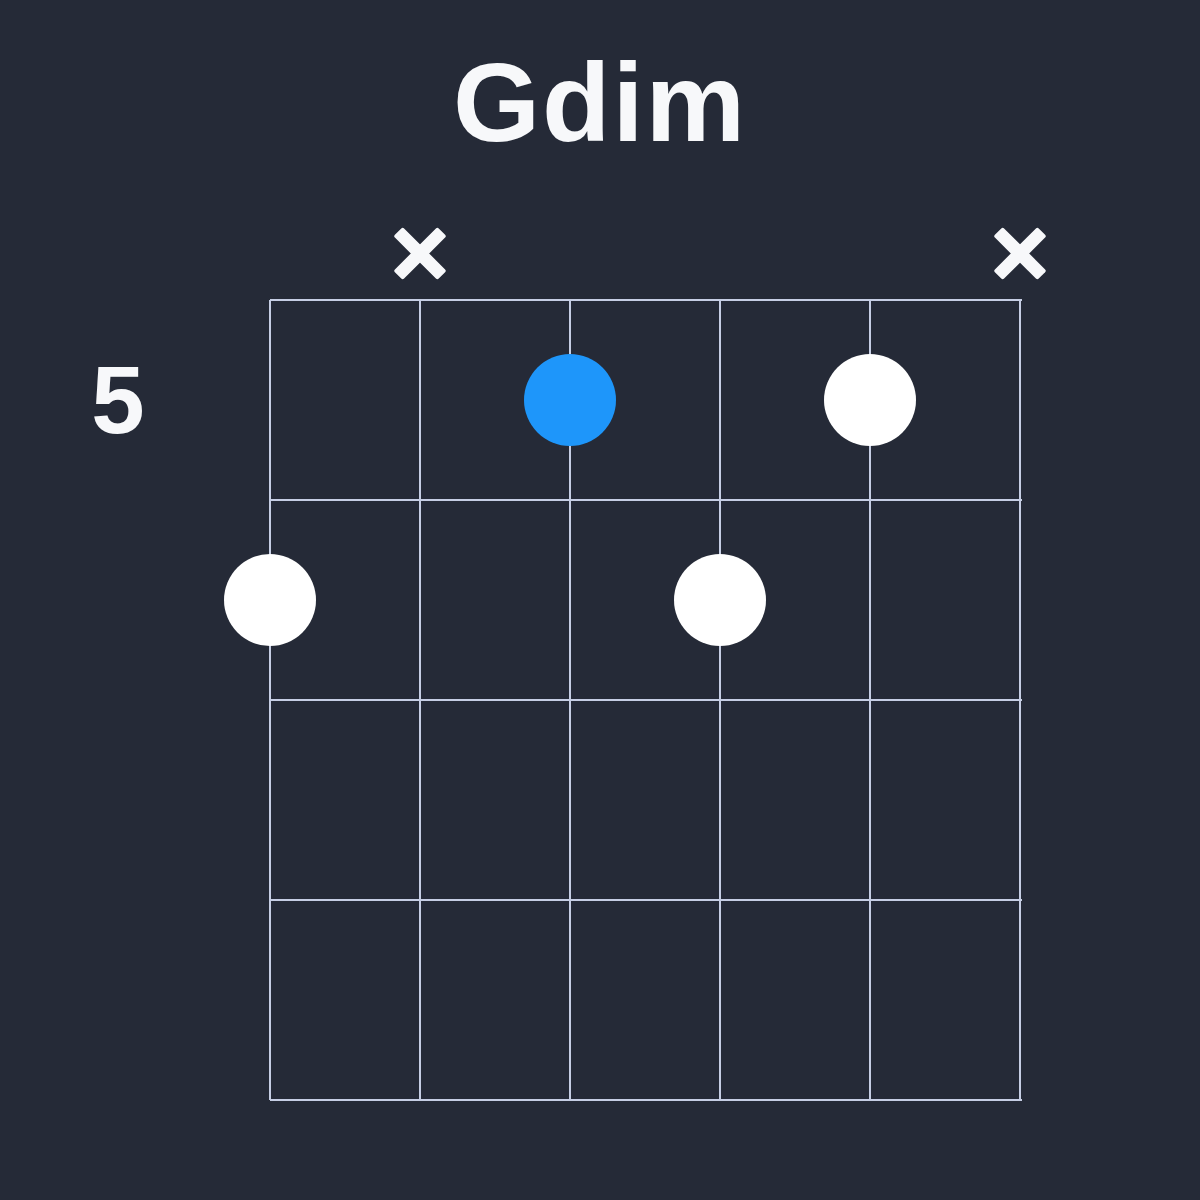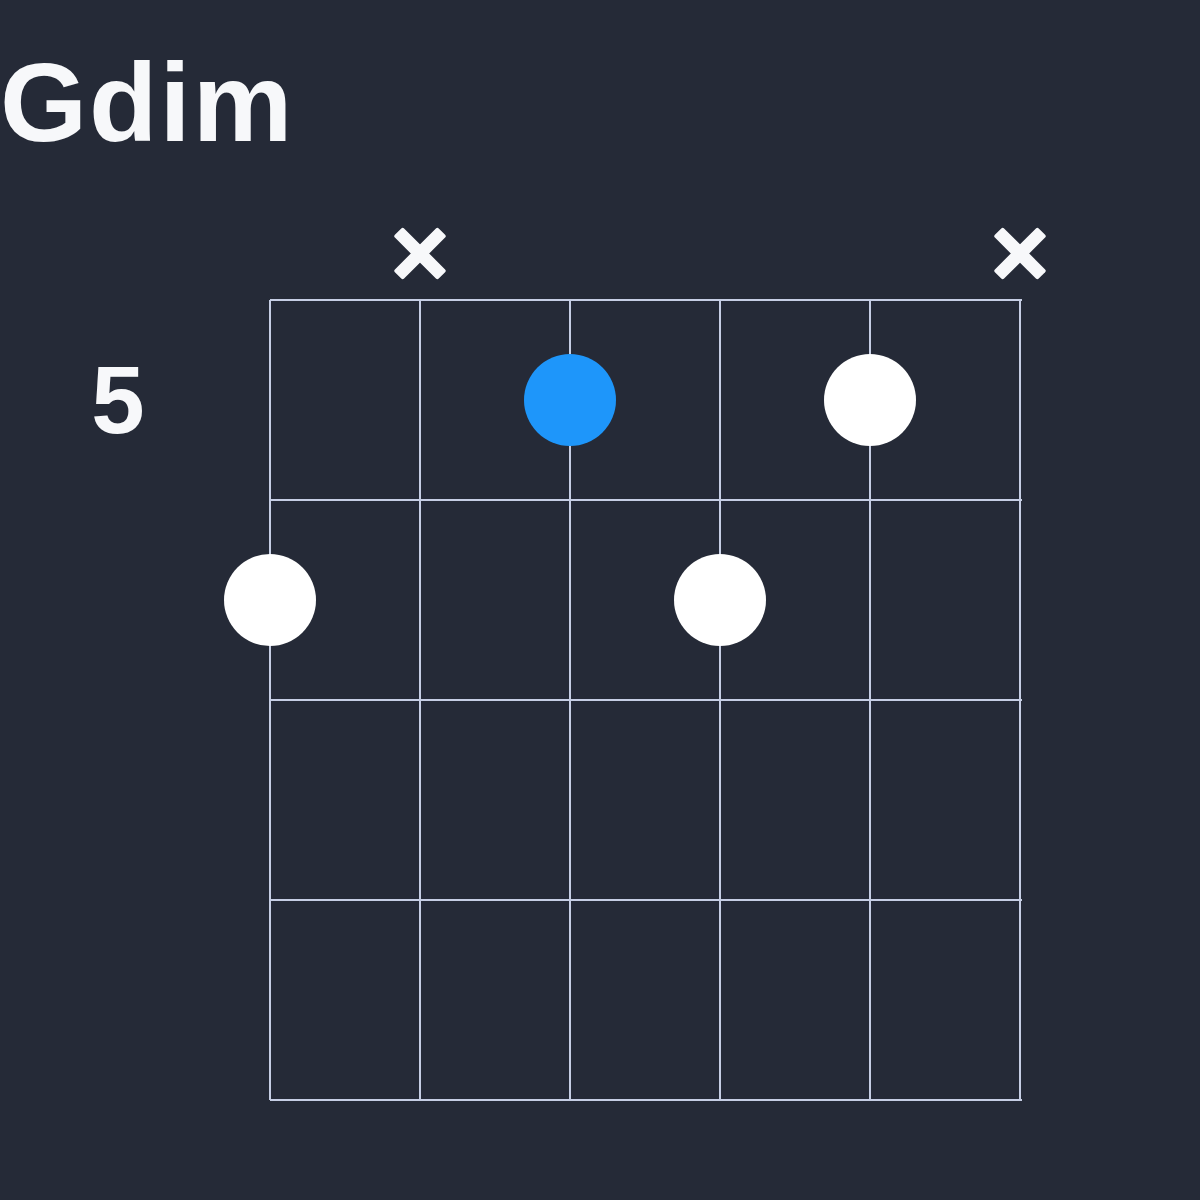--- a/index.html
+++ b/index.html
@@ -13,20 +13,21 @@
     height: 1200px;
     background: #252a37;
     overflow: hidden;
     font-family: "Liberation Sans", "DejaVu Sans", sans-serif;
   }
   .chord-title {
     position: absolute;
     left: 0;
     top: 38px;
     width: 1200px;
+    text-align: center;
     font-size: 112px;
     font-weight: bold;
     color: #f7f8fa;
     letter-spacing: 2px;
   }
   .fret-number {
     position: absolute;
     left: 118px;
     top: 400px;
     transform: translate(-50%, -50%);

